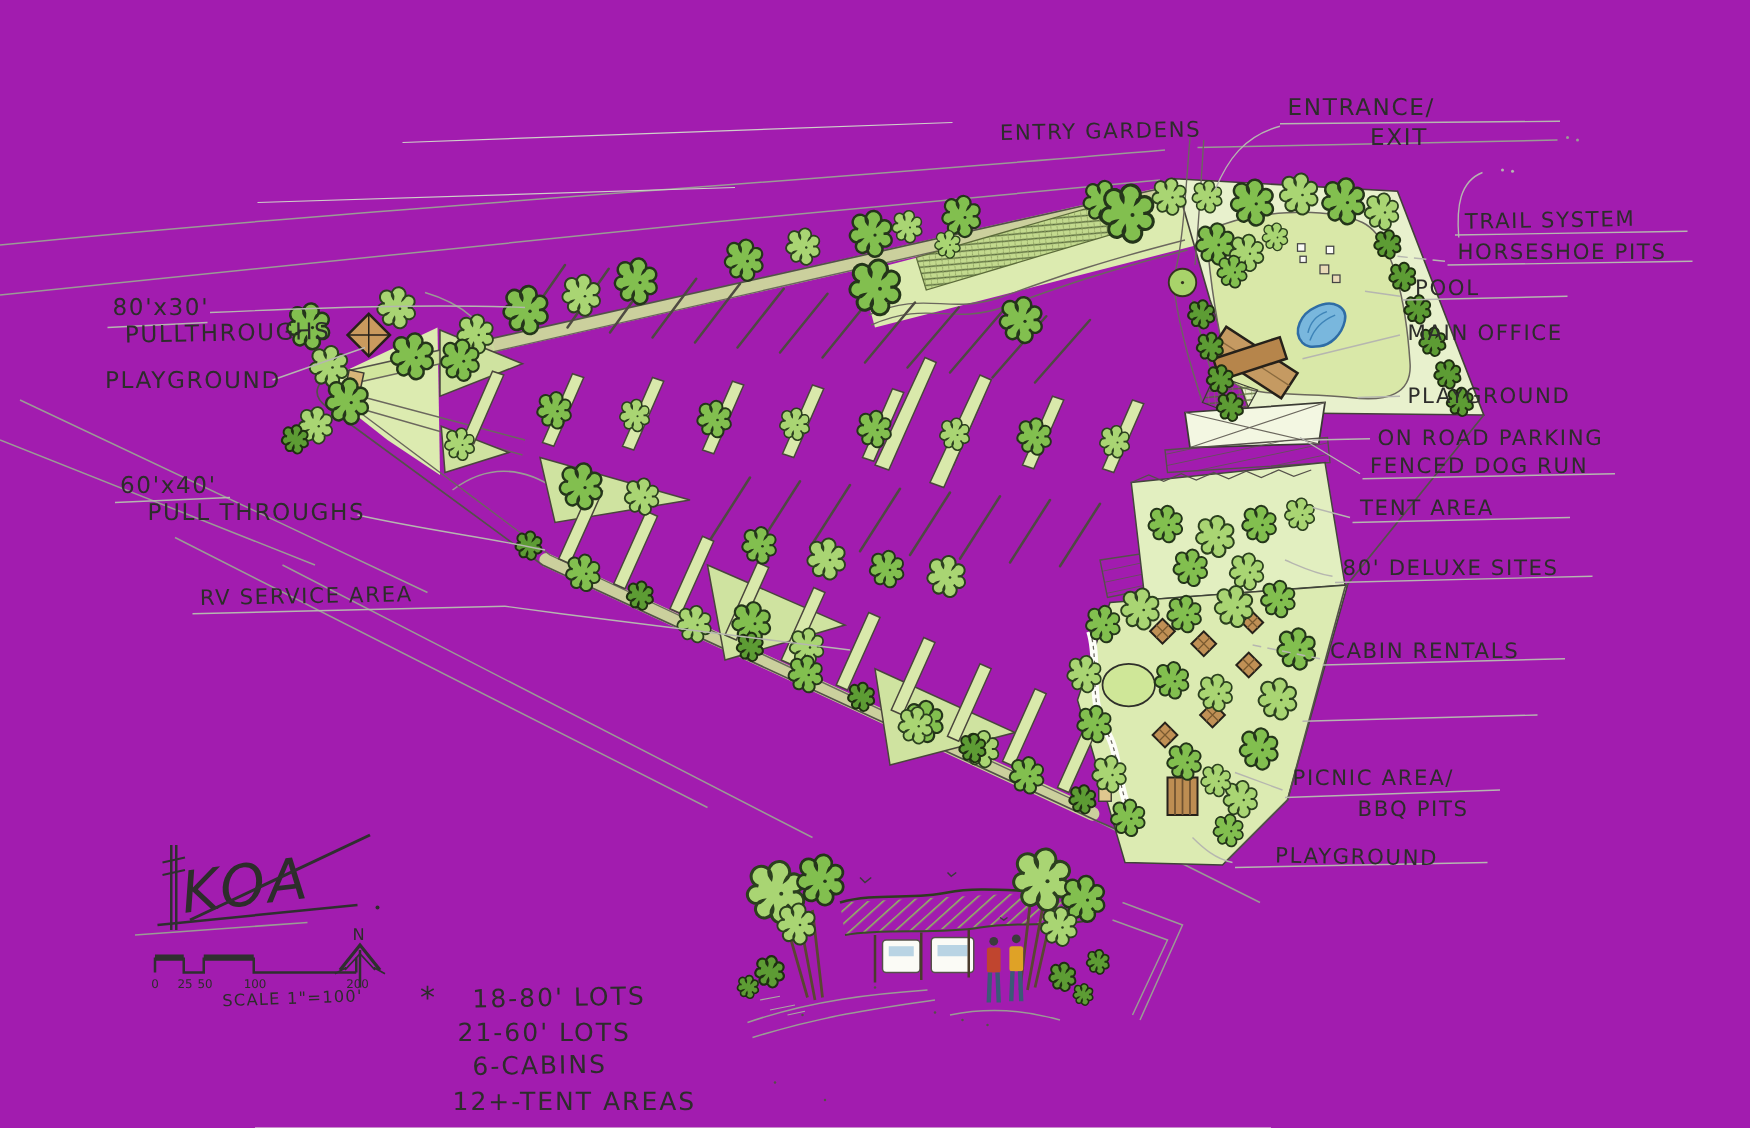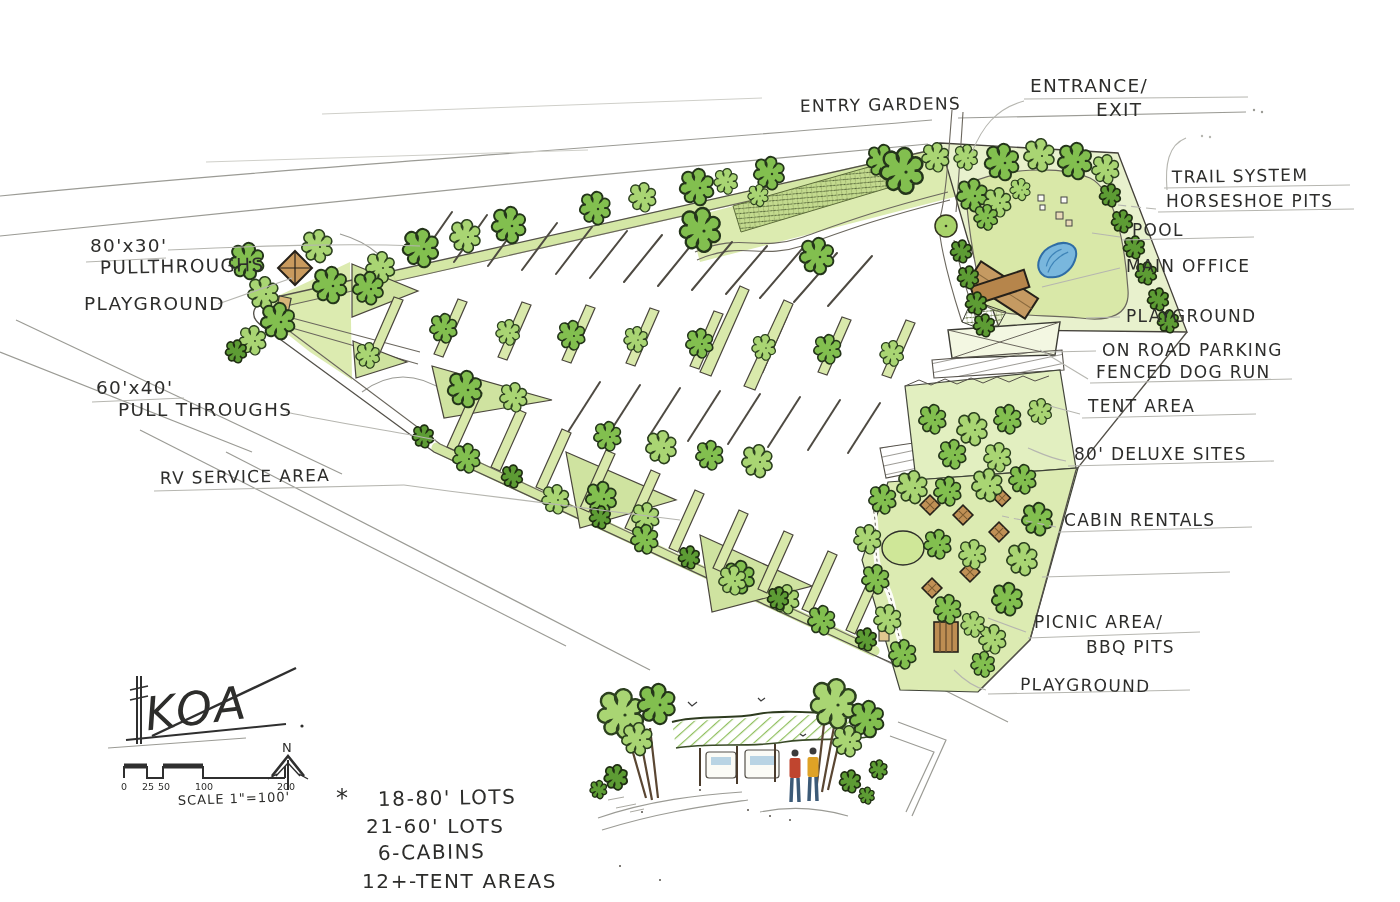--- a/index.html
+++ b/index.html
@@ -1,16 +1,16 @@
 <!DOCTYPE html>
 <html><head>
 <meta charset="utf-8">
 <style>
   html,body{margin:0;padding:0;background:#e8e8e4;}
-  .canvas{position:relative;width:1400px;height:902px;background:#ffffff;overflow:hidden;margin:0 auto;
+  .canvas{position:relative;width:1400px;height:902px;background:#a21caf;overflow:hidden;margin:0 auto;
           font-family:"DejaVu Sans",sans-serif;}
   svg{display:block;}
   .hand{font-family:"DejaVu Sans",sans-serif;fill:#2d2d2b;letter-spacing:1.3px;}
   .lbl{font-size:17px;}
   .lbl-lg{font-size:18.5px;}
   .stats{font-size:20px;letter-spacing:1.6px;}
   .tick{font-size:9.5px;letter-spacing:0;}
   .cap{font-size:13px;letter-spacing:1px;}
   .koa{font-size:46px;font-style:italic;letter-spacing:2px;}
   .north{font-size:13px;}

